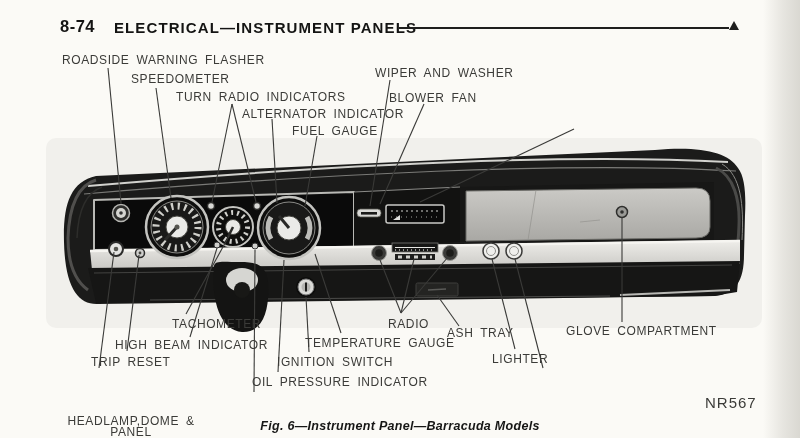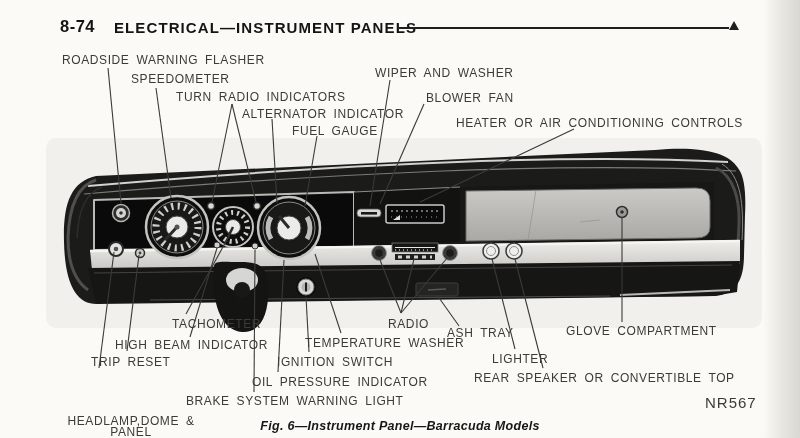--- a/index.html
+++ b/index.html
@@ -217,36 +217,33 @@
       <line x1="622" y1="322" x2="622" y2="218"></line>
     </g>
   </svg>
 
   <div class="lbl" style="left:62px;top:53px">ROADSIDE WARNING FLASHER</div>
   <div class="lbl" style="left:131px;top:72px">SPEEDOMETER</div>
   <div class="lbl" style="left:176px;top:90px">TURN RADIO INDICATORS</div>
   <div class="lbl" style="left:242px;top:107px">ALTERNATOR INDICATOR</div>
   <div class="lbl" style="left:292px;top:124px">FUEL GAUGE</div>
   <div class="lbl" style="left:375px;top:66px">WIPER AND WASHER</div>
-  <div class="lbl" style="left:426px;top:91px">BLOWER FAN</div>
-  <div class="lbl" style="left:456px;top:116px">HEATER OR AIR CONDITIONING CONTROLS</div>
+  <div class="lbl" style="left:389px;top:91px">BLOWER FAN</div>
   <div class="lbl" style="left:172px;top:317px">TACHOMETER</div>
   <div class="lbl" style="left:115px;top:338px">HIGH BEAM INDICATOR</div>
   <div class="lbl" style="left:91px;top:355px">TRIP RESET</div>
   <div class="lbl center" style="left:56px;top:372px;width:150px">
     <span>HEADLAMP,DOME &amp; PANEL</span><br>
     <span>LIGHTS</span>
   </div>
   <div class="lbl" style="left:252px;top:375px">OIL PRESSURE INDICATOR</div>
-  <div class="lbl" style="left:186px;top:394px">BRAKE SYSTEM WARNING LIGHT</div>
   <div class="lbl" style="left:277px;top:355px">IGNITION SWITCH</div>
-  <div class="lbl" style="left:305px;top:336px">TEMPERATURE WASHER</div>
+  <div class="lbl" style="left:305px;top:336px">TEMPERATURE GAUGE</div>
   <div class="lbl" style="left:388px;top:317px">RADIO</div>
   <div class="lbl" style="left:447px;top:326px">ASH TRAY</div>
   <div class="lbl" style="left:566px;top:324px">GLOVE COMPARTMENT</div>
   <div class="lbl" style="left:492px;top:352px">LIGHTER</div>
-  <div class="lbl" style="left:474px;top:371px">REAR SPEAKER OR CONVERTIBLE TOP</div>
 
   <div class="fig-code">NR567</div>
   <div class="caption">Fig. 6—Instrument Panel—Barracuda Models</div>
 
   <div class="page-edge"></div>
 </div>
 
 </body></html>

